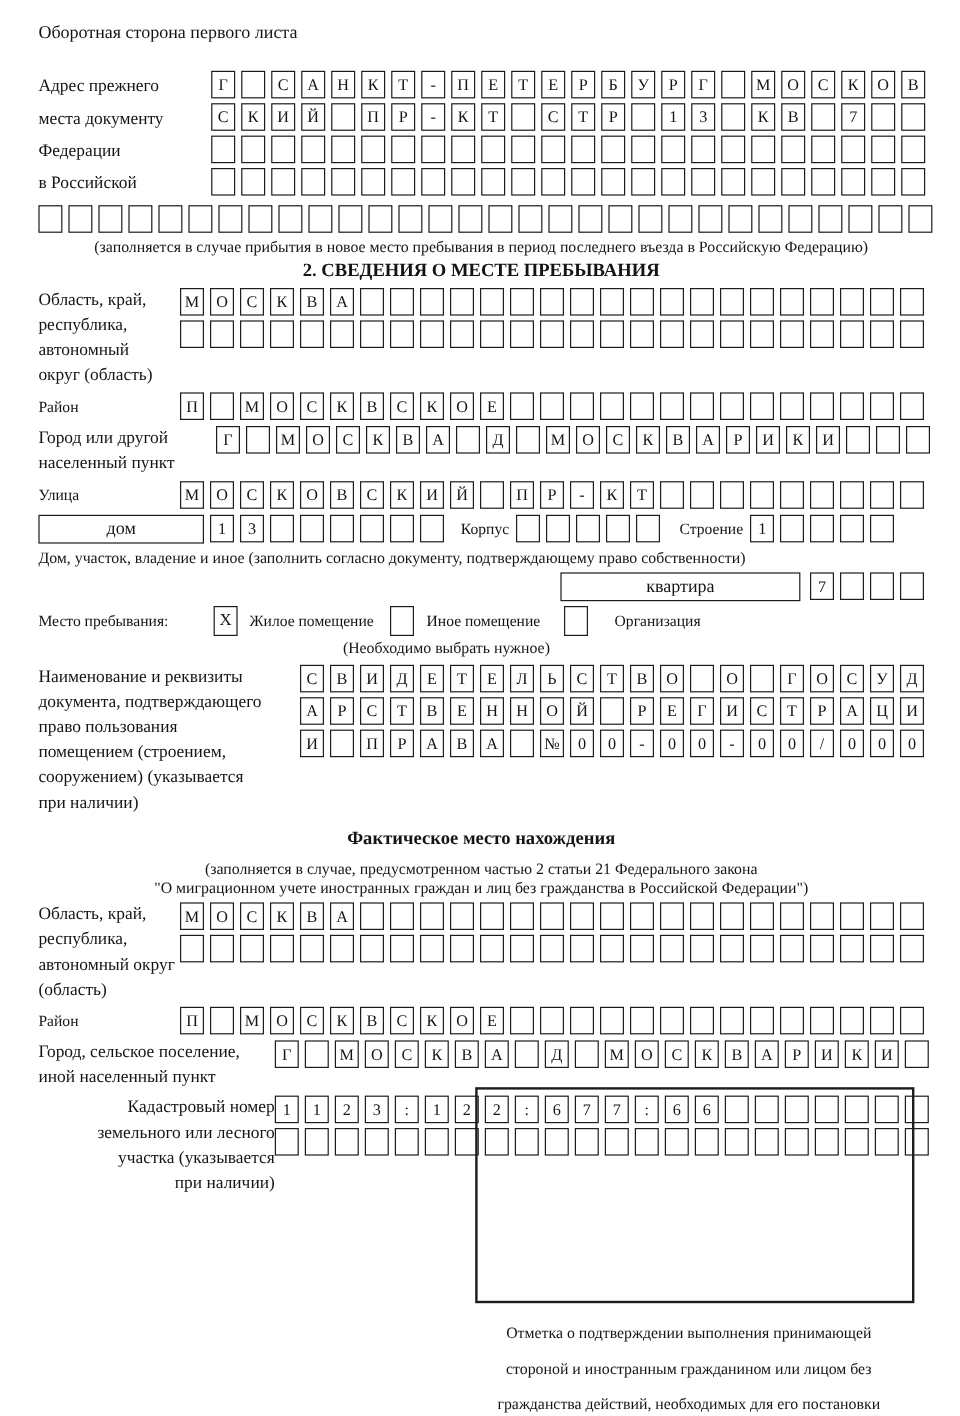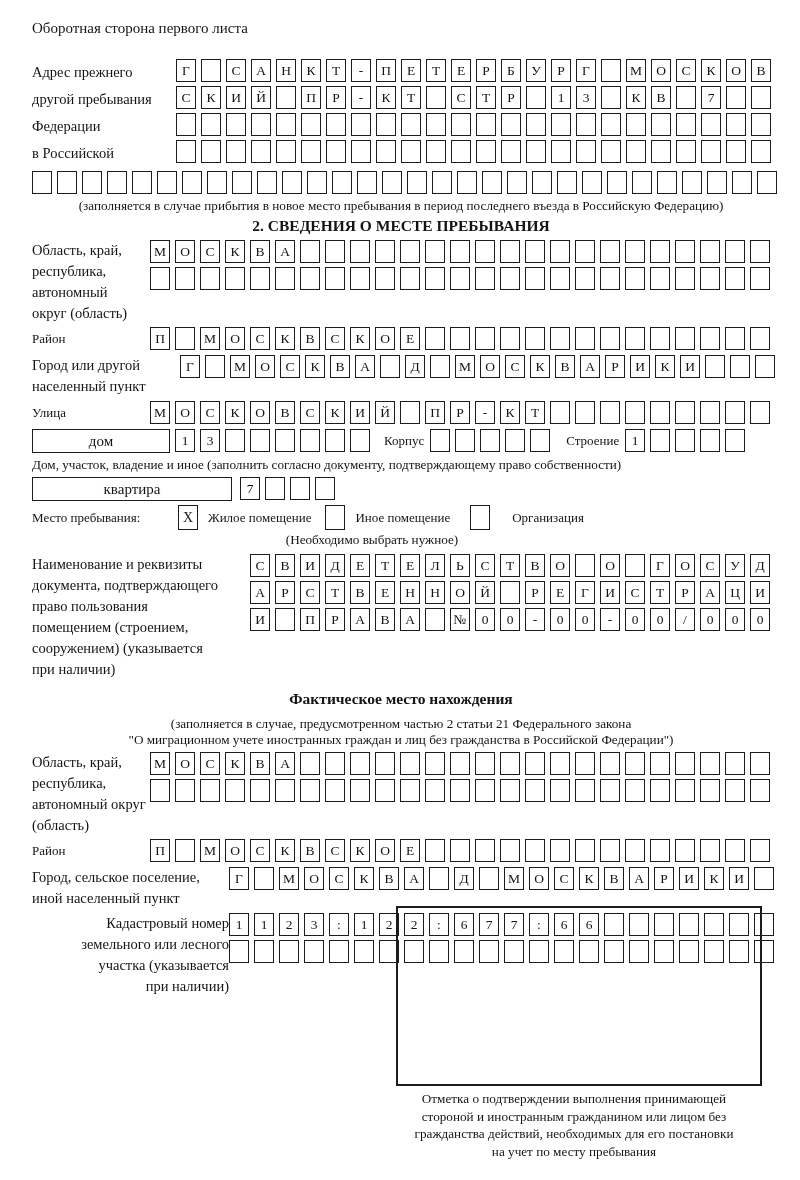--- a/index.html
+++ b/index.html
@@ -17,33 +17,33 @@
         align-items:center;justify-content:center;font-size:15px;flex:0 0 auto;}
   .note{font-size:13.2px;line-height:16px;}
   .center{text-align:center;}
   .bold-hdr{font-weight:bold;font-size:15.5px;text-align:center;}
   .chk{box-sizing:border-box;flex:0 0 auto;width:20px;height:25px;border:1.5px solid #1c1c1c;
         display:flex;align-items:center;justify-content:center;font-size:14px;}
   .lw144{width:144px;} .lw118{width:118px;} .lw148{width:148px;} .lw218{width:218px;} .lw197{width:197px;}
   .mb4{margin-bottom:4px;} .mb6{margin-bottom:6px;}
   .conf-box{position:absolute;left:396px;top:906px;width:362px;height:176px;border:2px solid #1c1c1c;}
   .conf-caption{position:absolute;left:368px;top:1090px;width:412px;}
-  .conf-caption div{font-size:13.2px;line-height:17.5px;text-align:center;}
+  .conf-caption div{font-size:13.2px;line-height:17.5px;text-align:center;margin-top:12px;}
 </style>
 </head>
 <body>
 
 <div class="page">
 
   <div class="hdr-note">Оборотная сторона первого листа</div>
 
   <div class="frow mb4">
     <div class="label lw144" style="line-height:27px;">
         <div>Адрес прежнего</div>
-        <div>другой пребывания</div>
+        <div>места документу</div>
         <div>Федерации</div>
         <div>в Российской</div>
       </div>
     <div class="rowstack">
       <div class="boxrow">
           <span class="cbox">Г</span>
           <span class="cbox"></span>
           <span class="cbox">С</span>
           <span class="cbox">А</span>
           <span class="cbox">Н</span>
@@ -367,21 +367,21 @@
     <div class="boxrow">
         <span class="cbox">1</span>
         <span class="cbox"></span>
         <span class="cbox"></span>
         <span class="cbox"></span>
         <span class="cbox"></span>
       </div>
   </div>
   <div class="note mb4">Дом, участок, владение и иное (заполнить согласно документу, подтверждающему право собственности)</div>
 
-  <div class="frow mb4" style="margin-top:2px;">
+  <div class="frow mb4" style="margin-top:2px;justify-content:flex-end;">
     <div class="widefield" style="width:200px;">квартира</div>
     <div class="boxrow" style="margin-left:8px;">
         <span class="cbox">7</span>
         <span class="cbox"></span>
         <span class="cbox"></span>
         <span class="cbox"></span>
       </div>
   </div>
 
   <div class="frow" style="align-items:center;margin-top:2px;">

